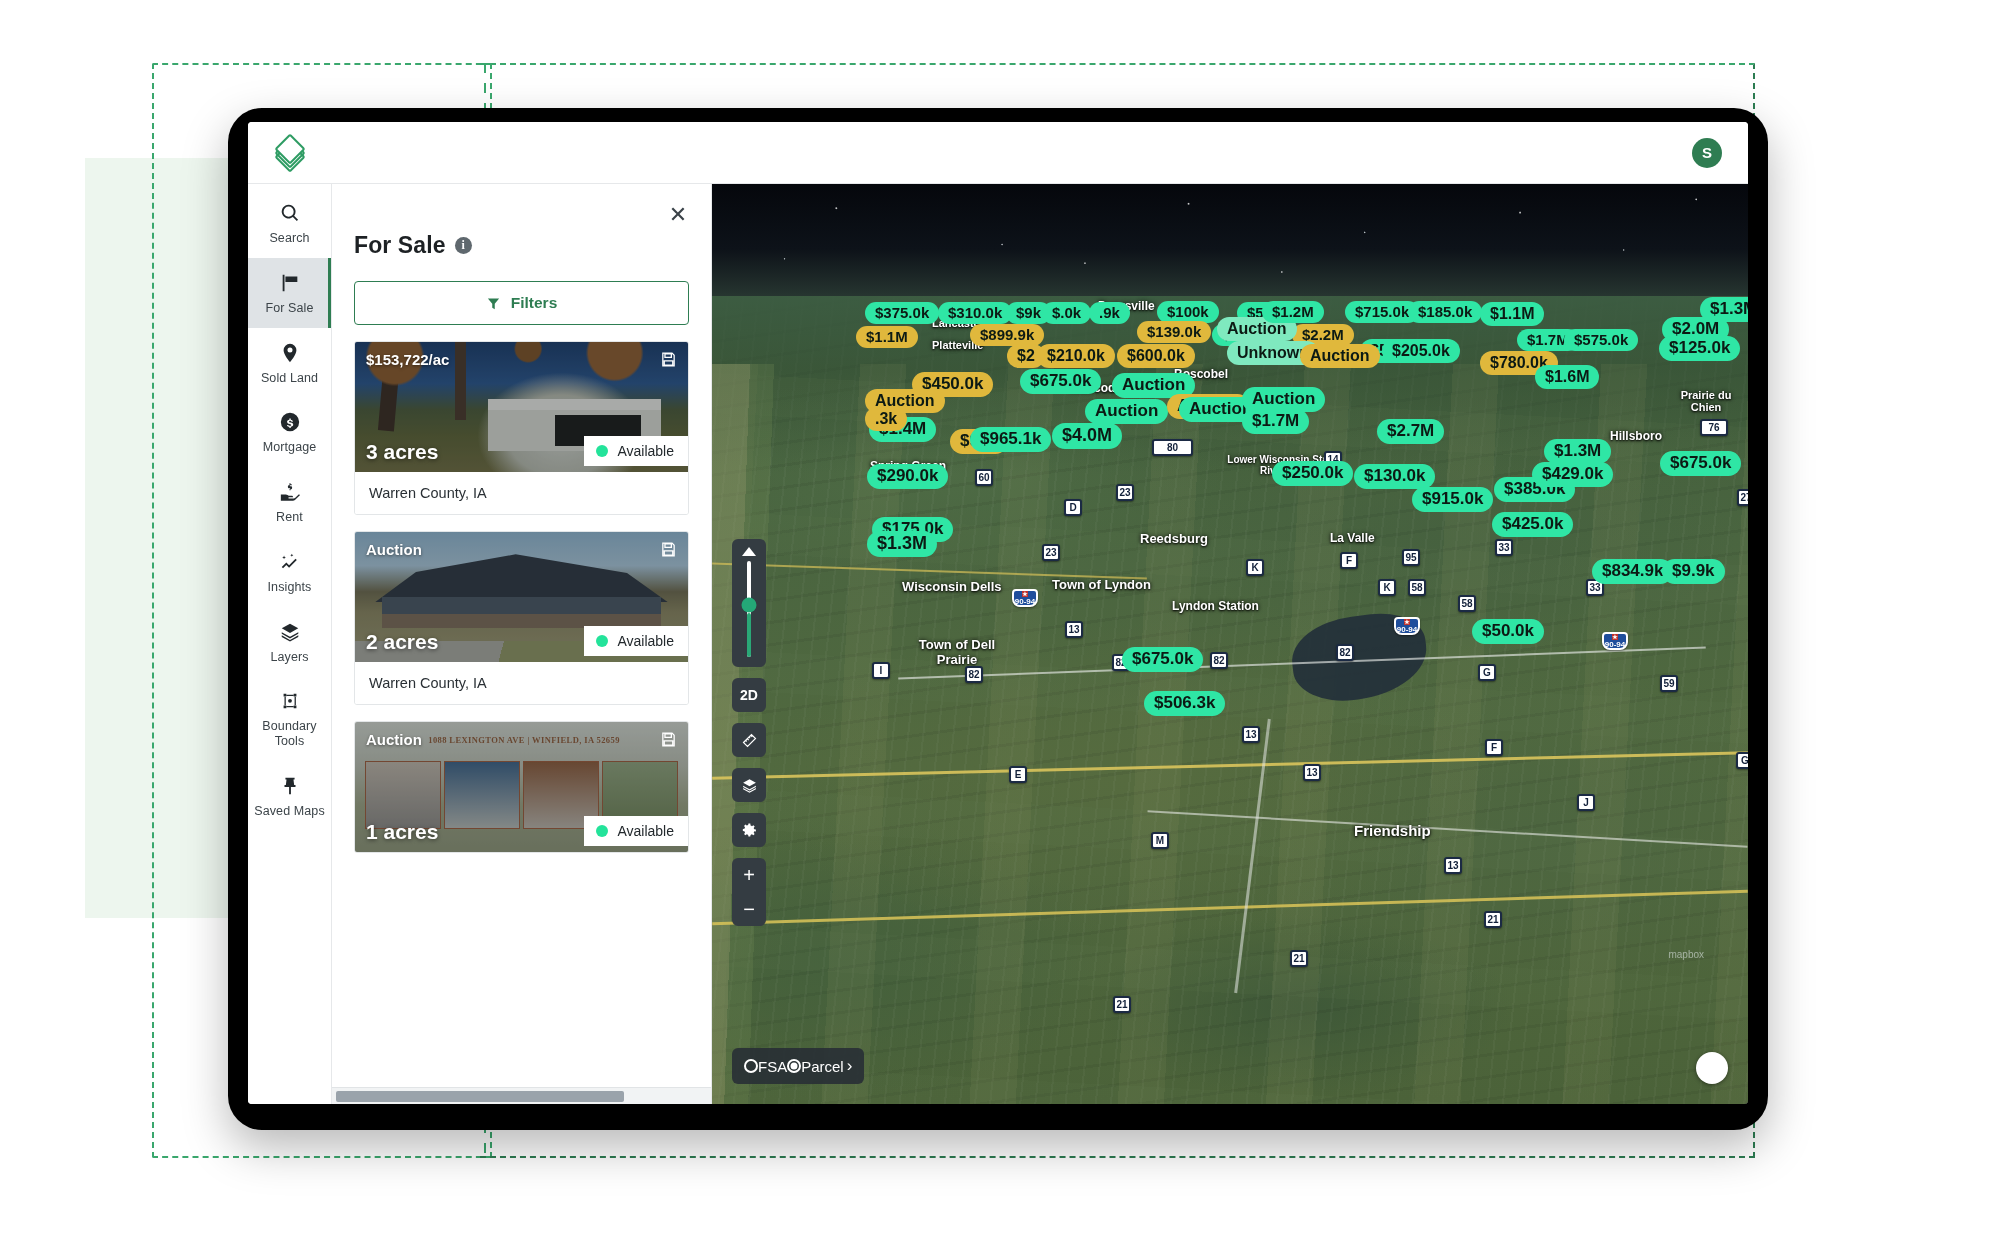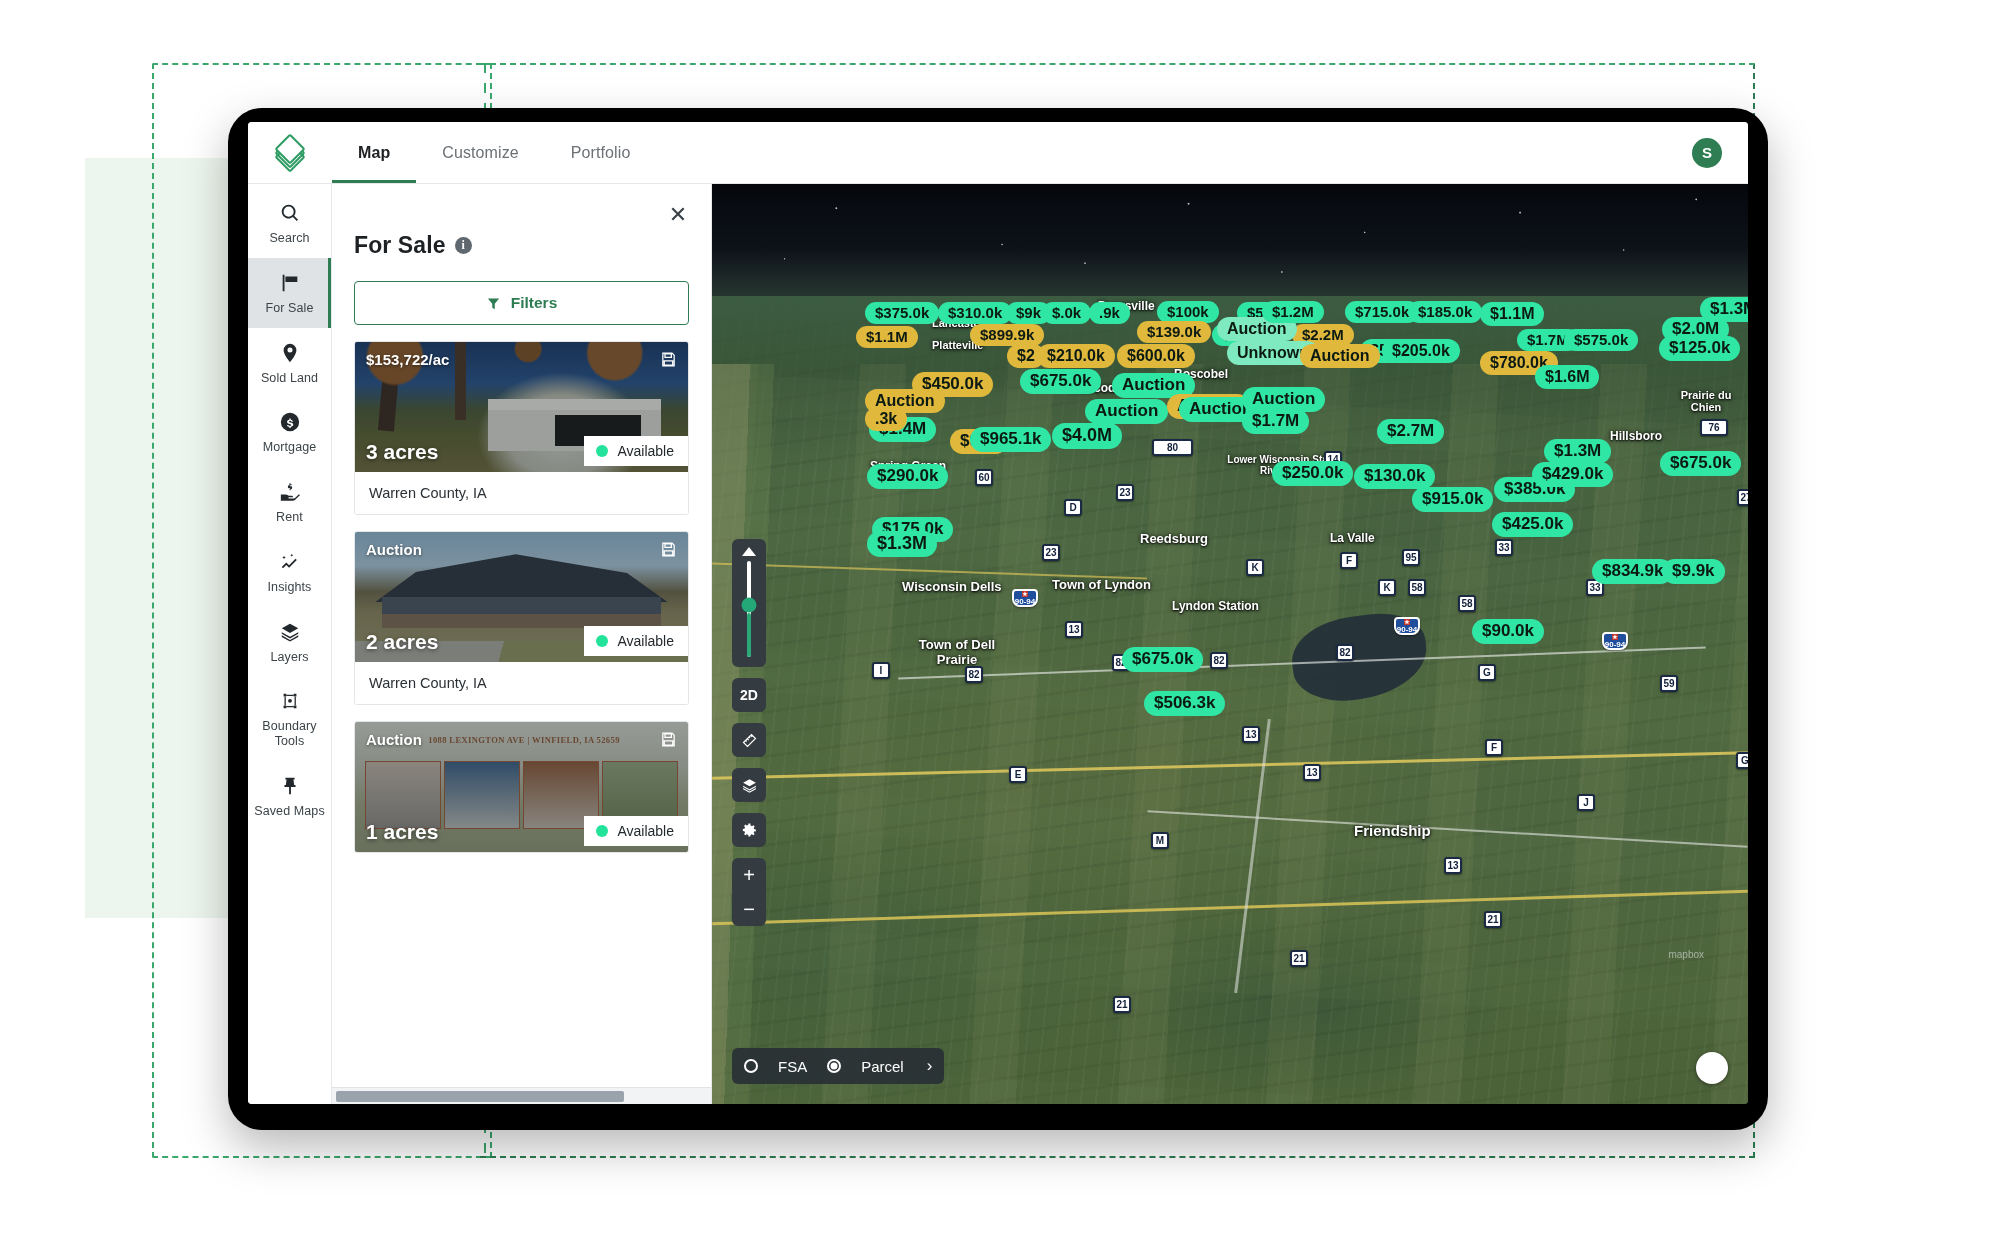--- a/index.html
+++ b/index.html
@@ -287,21 +287,21 @@
     width:15px; height:15px; border-radius:50%; background:#24a877; }
   .cbtn { width:34px; height:34px; }
   .cbtn.t2d { font-size:14px; font-weight:bold; }
   .zoomgrp { width:34px; background:#343c42; border-radius:6px; display:flex; flex-direction:column; }
   .zoomgrp div { height:34px; display:flex; align-items:center; justify-content:center;
     color:#fff; font-size:20px; cursor:pointer; }
   .cico { width:17px; height:17px; fill:#fff; }
 
   .fsa {
     position:absolute; left:20px; bottom:20px; background:rgba(40,47,53,.9);
-    border-radius:6px; height:36px; display:flex; align-items:center; gap:20px; padding:0 12px;
+    border-radius:6px; height:36px; display:flex; align-items:center; gap:0; padding:0 12px;
     color:#fff; font-size:15px;
   }
   .radio { width:14px; height:14px; border:2px solid #fff; border-radius:50%; position:relative; flex:none; }
   .radio.on::after { content:""; position:absolute; left:50%; top:50%; transform:translate(-50%,-50%);
     width:7px; height:7px; border-radius:50%; background:#fff; }
   .chev { font-size:17px; margin-left:3px; }
 
   .compass { position:absolute; right:20px; bottom:20px; width:32px; height:32px;
     background:#fff; border-radius:50%; box-shadow:0 1px 4px rgba(0,0,0,.45); }
   .attrib { position:absolute; right:44px; bottom:144px; color:#e8eef0; font-size:10px; opacity:.55; }
@@ -318,31 +318,20 @@
 
 <div class="screen">
 
   <div class="topbar">
     <div class="logo-wrap">
       <div class="logo">
         <div class="d d3"></div>
           <div class="d d2"></div>
           <div class="d d1"></div>
       </div>
-    </div>
-    <div class="nav-tabs">
-      <div class="nav-tab active">
-          <span>Map</span>
-        </div>
-      <div class="nav-tab">
-          <span>Customize</span>
-        </div>
-      <div class="nav-tab">
-          <span>Portfolio</span>
-        </div>
     </div>
     <div class="avatar">S</div>
   </div>
 
   <div class="body">
 
     <div class="rail">
       <div class="rail-item">
         <svg class="rail-ico" viewBox="0 0 24 24">
             <path d="M10.5 3a7.5 7.5 0 1 0 4.6 13.4l4.3 4.3 1.4-1.4-4.3-4.3A7.5 7.5 0 0 0 10.5 3zm0 2a5.5 5.5 0 1 1 0 11 5.5 5.5 0 0 1 0-11z"></path>
@@ -621,21 +610,21 @@
           <div class="pill g" style="left: 560px; top: 277px; font-size: 17px;">$250.0k</div>
           <div class="pill g" style="left: 642px; top: 280px; font-size: 17px;">$130.0k</div>
           <div class="pill g" style="left: 700px; top: 303px; font-size: 17px;">$915.0k</div>
           <div class="pill g" style="left: 782px; top: 293px; font-size: 17px;">$385.0k</div>
           <div class="pill g" style="left: 820px; top: 278px; font-size: 17px;">$429.0k</div>
           <div class="pill g" style="left: 160px; top: 333px; font-size: 17px;">$175.0k</div>
           <div class="pill g" style="left: 155px; top: 347px; font-size: 18px;">$1.3M</div>
           <div class="pill g" style="left: 780px; top: 328px; font-size: 17px;">$425.0k</div>
           <div class="pill g" style="left: 880px; top: 375px; font-size: 17px;">$834.9k</div>
           <div class="pill g" style="left: 950px; top: 375px; font-size: 17px;">$9.9k</div>
-          <div class="pill g" style="left: 760px; top: 435px; font-size: 17px;">$90.0k</div>
+          <div class="pill g" style="left: 760px; top: 435px; font-size: 17px;">$50.0k</div>
           <div class="pill g" style="left: 410px; top: 463px; font-size: 17px;">$675.0k</div>
           <div class="pill g" style="left: 432px; top: 507px; font-size: 17px;">$506.3k</div>
         </div>
 
       <div class="attrib">mapbox</div>
 
       <div class="ctrls">
         <div class="cbox tilt">
           <div class="tri"></div>
           <div class="track">

